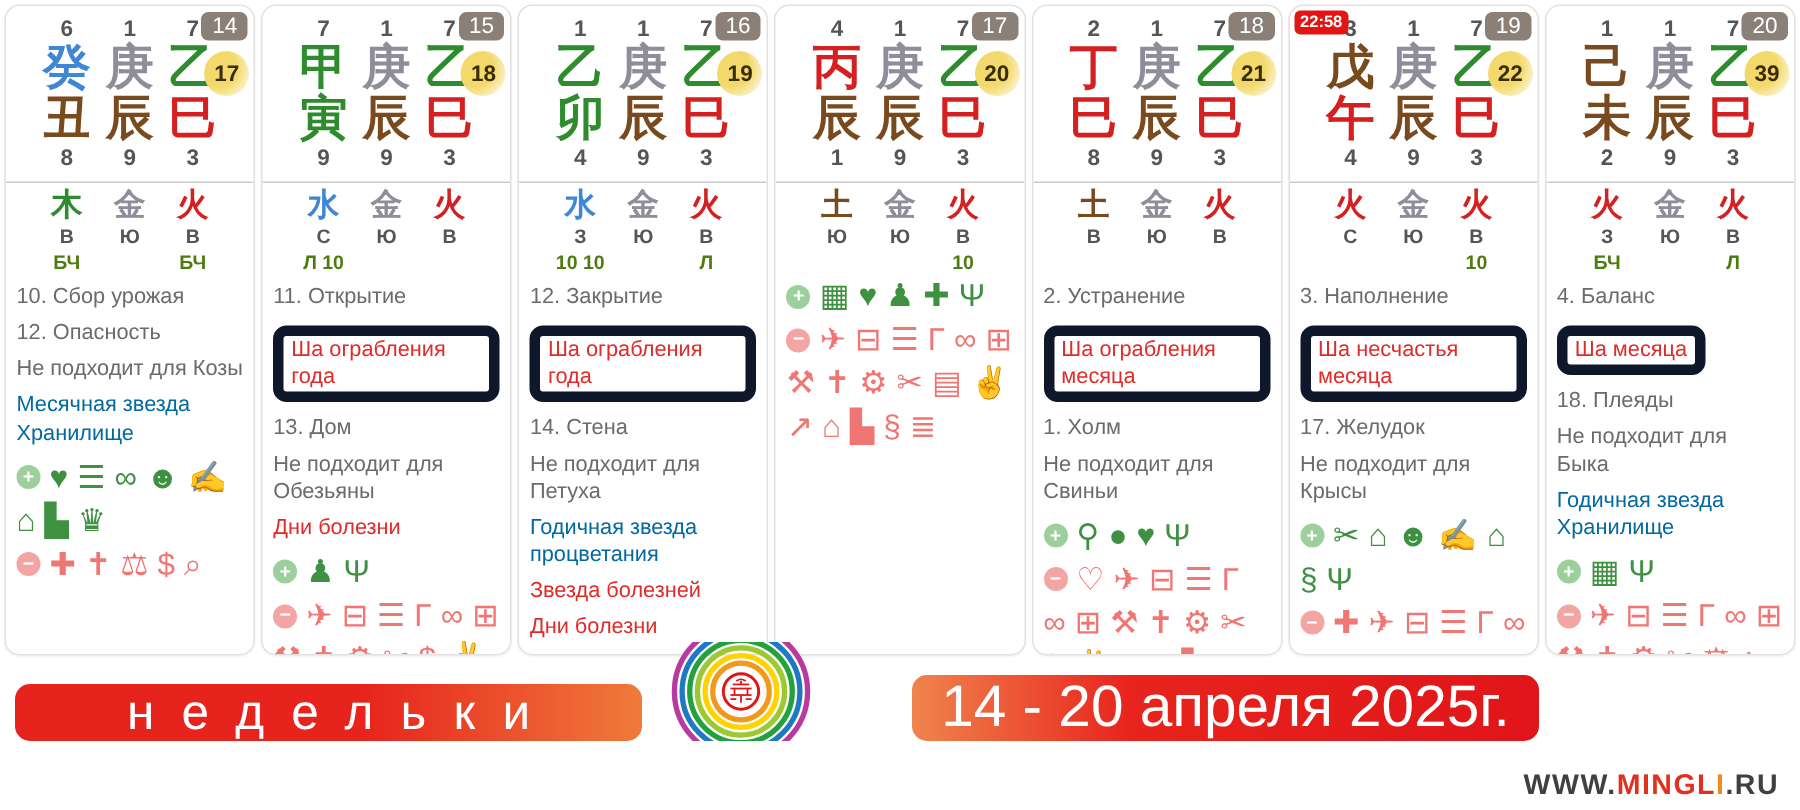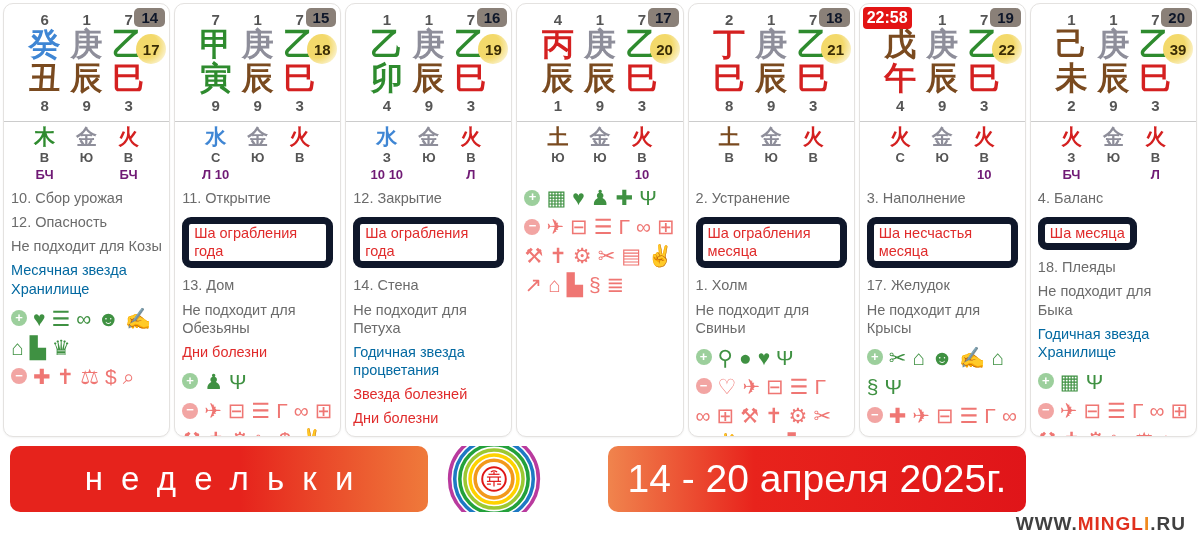--- a/index.html
+++ b/index.html
@@ -2,57 +2,57 @@
 <html><head>
 <meta charset="utf-8">
 <style>
   html,body{margin:0;padding:0;background:#fff;}
   body{width:1200px;height:540px;position:relative;overflow:hidden;
        font-family:"Liberation Sans",sans-serif;}
   
   .cards{display:grid;grid-template-columns:repeat(7,1fr);gap:4px;padding:3px 3px 0;}
   .card{background:#fff;border:1px solid #e4e2e0;border-radius:10px;position:relative;
         height:432px;overflow:hidden;box-shadow:0 1px 2px rgba(0,0,0,.05);}
-  .badge-date{position:absolute;top:4px;right:4px;background:#8a8078;color:#0f172a;
-        font-weight:bold;font-size:15px;padding:1px 7px;border-radius:5px;}
+  .badge-date{position:absolute;top:4px;right:4px;background:#8a8078;color:#ffffff;
+        font-weight:normal;font-size:15px;padding:1px 7px;border-radius:5px;}
   .badge-moon{position:absolute;top:30px;right:3px;width:30px;height:30px;border-radius:50%;
         background:radial-gradient(circle at 32% 38%,#f3d96b 45%,#fbf3cf 80%);
         color:#3a2c05;font-weight:bold;font-size:15px;display:flex;align-items:center;justify-content:center;}
   .badge-time{position:absolute;top:3px;left:3px;background:#e31414;color:#fff;
-        font-weight:bold;font-size:16px;padding:2px 4px;border-radius:4px;}
+        font-weight:bold;font-size:11px;padding:2px 4px;border-radius:4px;}
   .prow{display:grid;grid-template-columns:repeat(3,40px);justify-content:center;
         column-gap:2px;text-align:center;}
   .top-nums{margin-top:7px;font-size:15px;font-weight:bold;color:#555;}
   .stems,.branches{font-size:32px;line-height:32px;font-weight:bold;}
   .branches{margin-top:2px;}
   .bot-nums{font-size:15px;font-weight:bold;color:#555;margin-top:3px;}
   .divider{border:0;border-top:1px solid #ccc;margin:7px 0 3px;}
   .ecell{display:flex;flex-direction:column;align-items:center;}
   .ecell .ch{font-size:21px;font-weight:bold;line-height:24px;}
   .ecell .dir{font-size:13px;font-weight:bold;color:#555;line-height:17px;}
-  .ecell .sub{font-size:13px;font-weight:bold;color:#701a75;line-height:17px;min-height:17px;white-space:pre;}
+  .ecell .sub{font-size:13px;font-weight:bold;color:#4d7c0f;line-height:17px;min-height:17px;white-space:pre;}
   .c-wood{color:#2e8b2e}.c-fire{color:#d42020}.c-earth{color:#7a4a1f}
   .c-metal{color:#8e8e9a}.c-water{color:#3f86d4}
   .lines{padding:0 7px;font-size:14.5px;color:#6b6b6b;}
   .line{margin:6px 0;line-height:1.25;}
   .line.green{color:#0369a1;}
   .line.red{color:#e02b2b;}
   .line.boxed{color:#e02b2b;border:7px solid #0f172a;border-radius:9px;
         padding:0 5px 1px;display:inline-block;margin:4px 0 2px;}
   .icon-group{padding:3px 7px;display:flex;flex-wrap:wrap;align-items:center;
         gap:6px;font-size:21px;line-height:1.1;}
   .icon-group.good{color:#3f9142;}
   .icon-group.bad{color:#ef7673;}
   .marker{width:16px;height:16px;min-width:16px;border-radius:50%;color:#fff;font-size:13px;
         font-weight:bold;display:flex;align-items:center;justify-content:center;}
   .marker.good{background:#9ccf9c;}
   .marker.bad{background:#f2a5a3;}
   .gnote{font-size:14.5px;font-weight:bold;color:#e02b2b;max-width:118px;}
   
-  .banner{position:absolute;left:0;top:446px;width:1036px;height:66px;display:flex;}
+  .banner{position:absolute;left:0;top:428px;width:1036px;height:66px;display:flex;align-items:flex-end;}
   .banner-left{margin-left:10px;width:418px;border-radius:10px;color:#fff;
         background:linear-gradient(90deg,#e6231c 0%,#e6231c 55%,#ef7a3b 100%);
         display:flex;align-items:center;justify-content:center;
         font-size:33px;letter-spacing:.55em;text-indent:.55em;}
   .arcs{flex:1;overflow:hidden;}
   .arcs svg{display:block;width:100%;height:66px;}
   .banner-right{margin-right:10px;width:418px;border-radius:10px;color:#fff;
         background:linear-gradient(90deg,#f0844d 0%,#e8231c 35%,#e01519 100%);
         display:flex;align-items:center;justify-content:center;font-size:39px;margin-left:48px;}
   .site{position:absolute;right:14px;top:513px;font-size:19px;font-weight:bold;letter-spacing:1px;}

